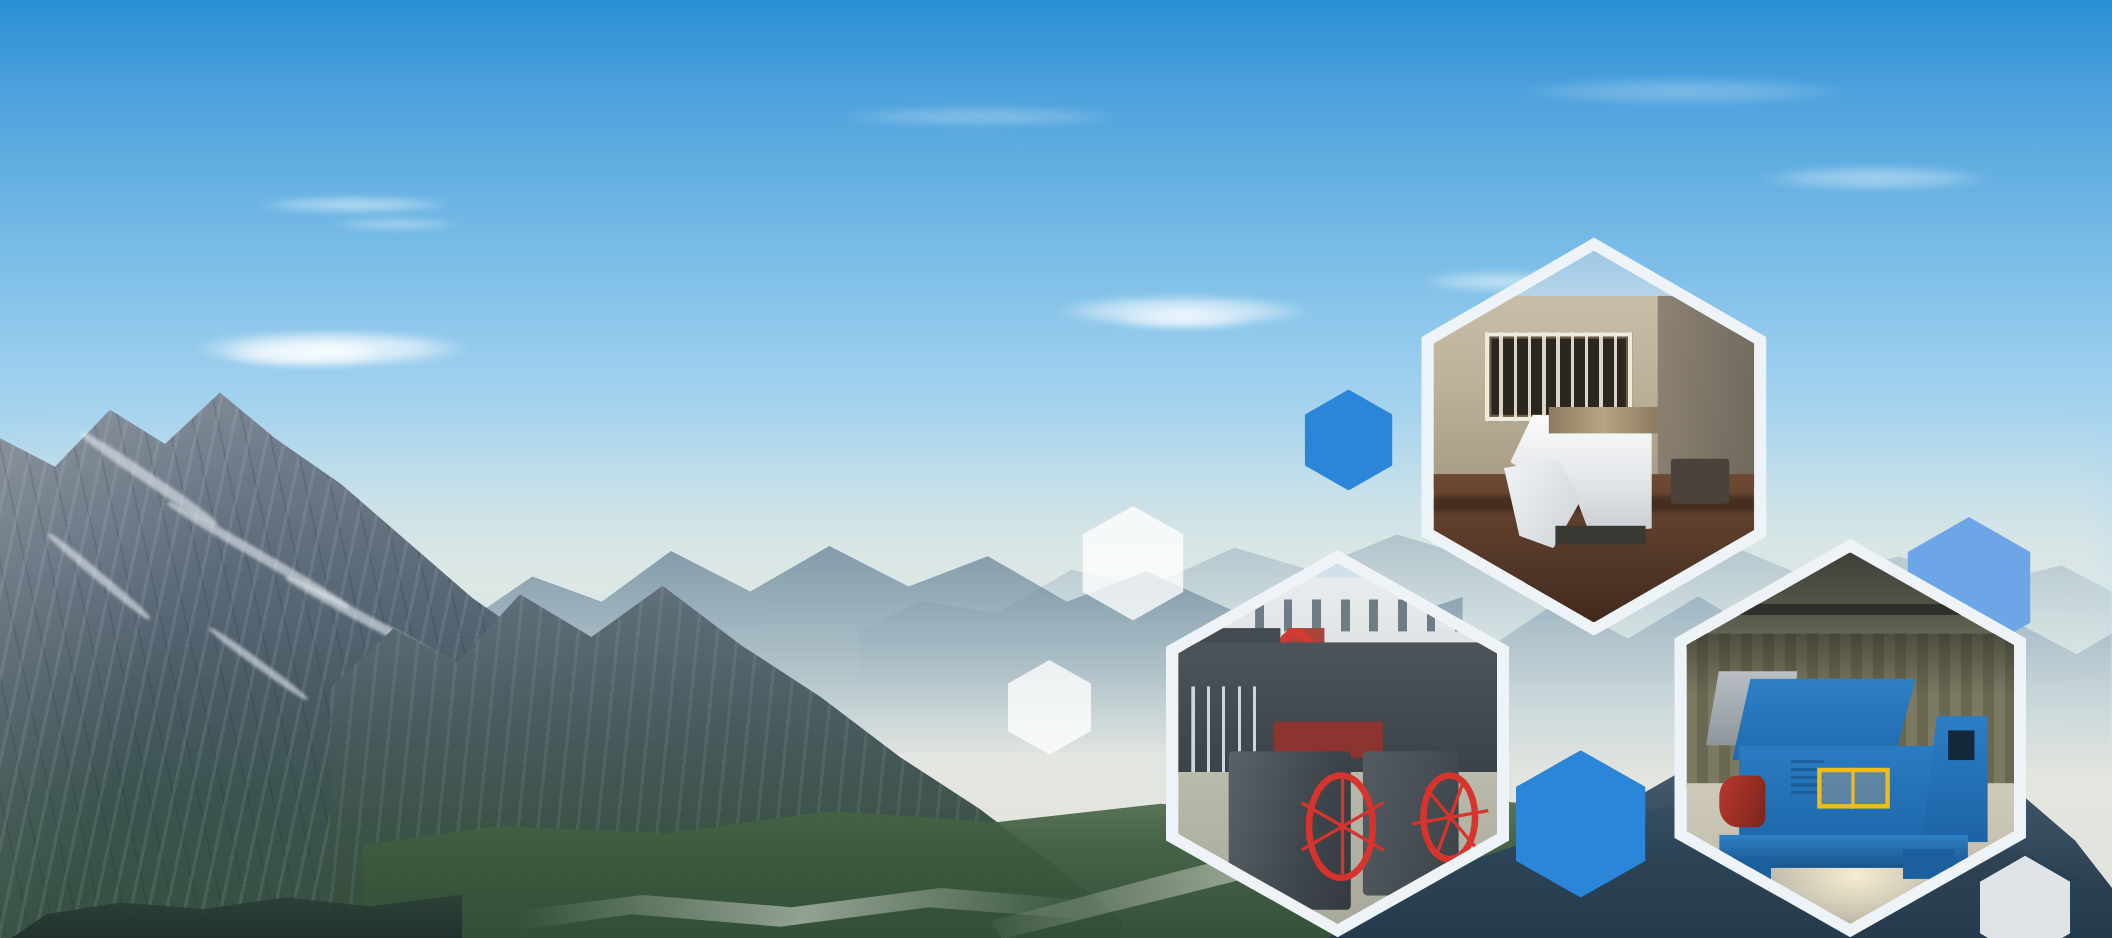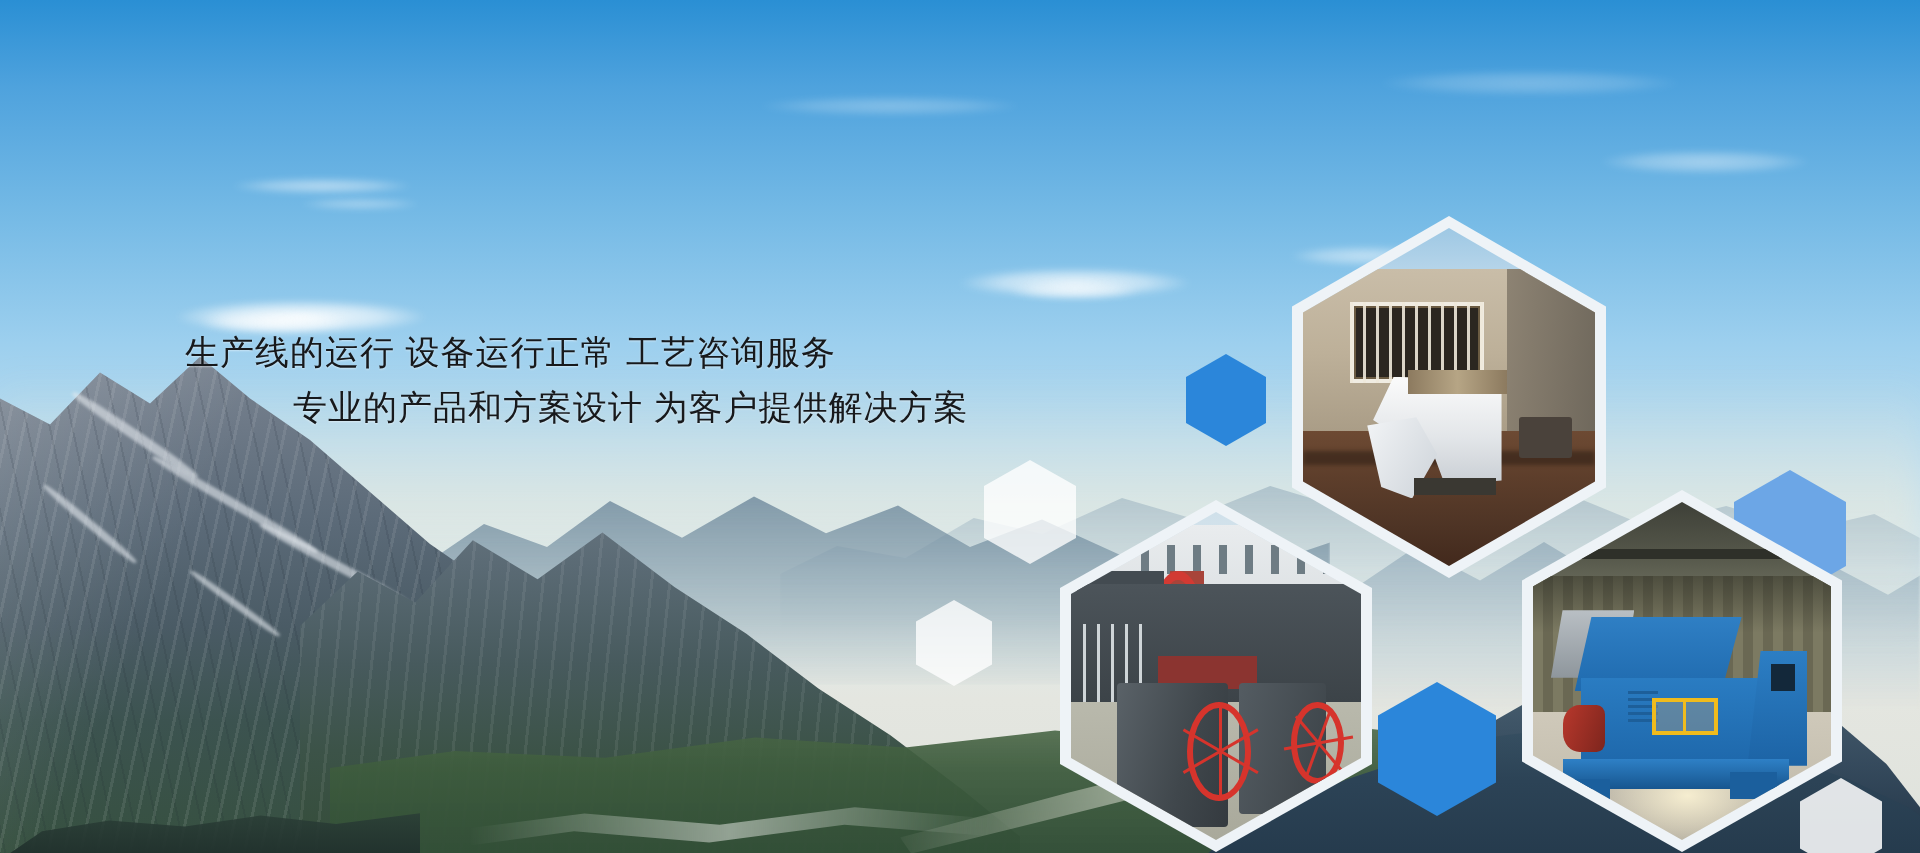--- a/index.html
+++ b/index.html
@@ -407,18 +407,14 @@
     <div class="pz p3-guardbar"></div>
     <div class="pz p3-motor"></div>
     <div class="pz p3-skid"></div>
     <div class="pz p3-foot1"></div>
     <div class="pz p3-foot2"></div>
   </div>
 
   <div class="hex hex-blue" style="left:1378px; top:682px; width:118px; height:134px;"></div>
   <div class="hex hex-white" style="left:1800px; top:778px; width:82px; height:94px;"></div>
 
-  <div class="headline">
-    <span class="l1">生产线的运行 设备运行正常 工艺咨询服务</span>
-    <span class="l2">专业的产品和方案设计  为客户提供解决方案</span>
-  </div>
 
 </div>
 
 </body></html>

